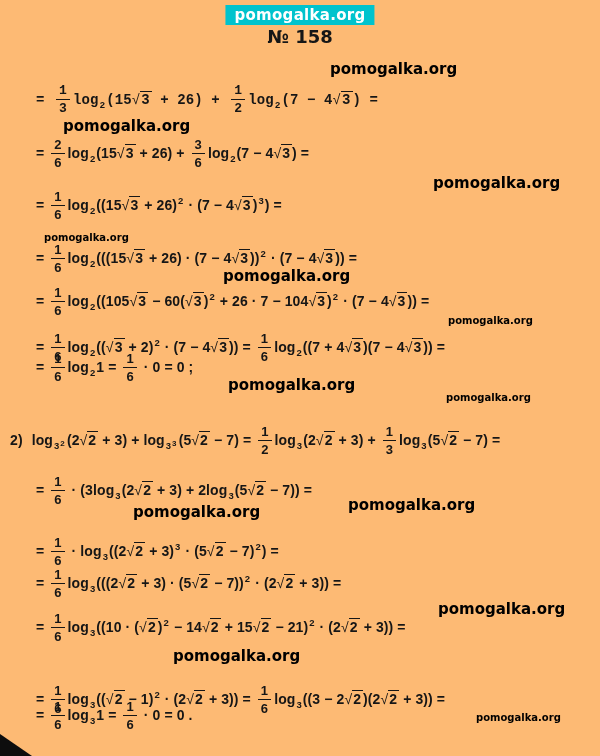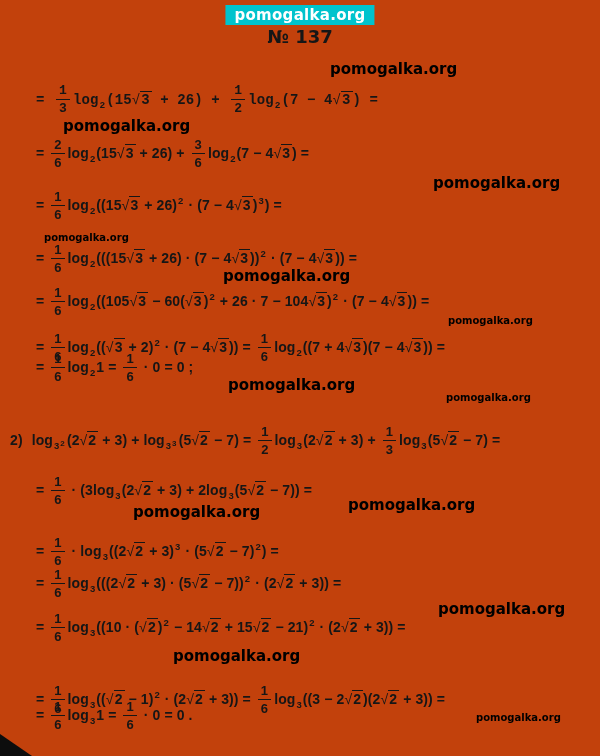--- a/index.html
+++ b/index.html
@@ -1,21 +1,21 @@
 <!DOCTYPE html>
 <html><head>
 <meta charset="utf-8">
 <style>
   * { box-sizing: border-box; margin: 0; padding: 0; }
   html, body { background: #e8e8e8; }
   body { font-family: "Liberation Sans", sans-serif; }
   .page {
     position: relative;
     width: 600px; height: 756px;
-    background: #c2410c;
+    background: #fdba74;
     overflow: hidden;
     color: #161616;
   }
   
   .wm-top {
     position: absolute; top: 5px; left: 50%; transform: translateX(-50%);
     background: #00c3cd; color: #ffffff;
     font: 700 15px "DejaVu Sans", sans-serif;
     padding: 1px 9px; letter-spacing: .3px;
   }
@@ -81,21 +81,21 @@
     position: absolute; left: 0; bottom: 0; width: 0; height: 0;
     border-bottom: 22px solid #0d0d0d; border-right: 32px solid transparent;
   }
 </style>
 </head>
 <body>
 
 <div class="page">
 
   <div class="wm-top">pomogalka.org</div>
-  <div class="title">№ 137</div>
+  <div class="title">№ 158</div>
 
   <div class="mrow r2">= <span class="frac"><span class="ftop">1</span><span class="fbot">3</span></span>log<span class="msub">2</span>(15<span class="sqrt"><span class="rad">√</span><span class="vinc">3</span></span> + 26) + <span class="frac"><span class="ftop">1</span><span class="fbot">2</span></span>log<span class="msub">2</span>(7 − 4<span class="sqrt"><span class="rad">√</span><span class="vinc">3</span></span>) =</div>
   <div class="mrow r3">= <span class="frac"><span class="ftop">2</span><span class="fbot">6</span></span>log<span class="msub">2</span>(15<span class="sqrt"><span class="rad">√</span><span class="vinc">3</span></span> + 26) + <span class="frac"><span class="ftop">3</span><span class="fbot">6</span></span>log<span class="msub">2</span>(7 − 4<span class="sqrt"><span class="rad">√</span><span class="vinc">3</span></span>) =</div>
   <div class="mrow r4">= <span class="frac"><span class="ftop">1</span><span class="fbot">6</span></span>log<span class="msub">2</span>((15<span class="sqrt"><span class="rad">√</span><span class="vinc">3</span></span> + 26)<span class="msup">2</span> · (7 − 4<span class="sqrt"><span class="rad">√</span><span class="vinc">3</span></span>)<span class="msup">3</span>) =</div>
   <div class="mrow r5">= <span class="frac"><span class="ftop">1</span><span class="fbot">6</span></span>log<span class="msub">2</span>(((15<span class="sqrt"><span class="rad">√</span><span class="vinc">3</span></span> + 26) · (7 − 4<span class="sqrt"><span class="rad">√</span><span class="vinc">3</span></span>))<span class="msup">2</span> · (7 − 4<span class="sqrt"><span class="rad">√</span><span class="vinc">3</span></span>)) =</div>
   <div class="mrow r6">= <span class="frac"><span class="ftop">1</span><span class="fbot">6</span></span>log<span class="msub">2</span>((105<span class="sqrt"><span class="rad">√</span><span class="vinc">3</span></span> − 60(<span class="sqrt"><span class="rad">√</span><span class="vinc">3</span></span>)<span class="msup">2</span> + 26 · 7 − 104<span class="sqrt"><span class="rad">√</span><span class="vinc">3</span></span>)<span class="msup">2</span> · (7 − 4<span class="sqrt"><span class="rad">√</span><span class="vinc">3</span></span>)) =</div>
   <div class="mrow r7">= <span class="frac"><span class="ftop">1</span><span class="fbot">6</span></span>log<span class="msub">2</span>((<span class="sqrt"><span class="rad">√</span><span class="vinc">3</span></span> + 2)<span class="msup">2</span> · (7 − 4<span class="sqrt"><span class="rad">√</span><span class="vinc">3</span></span>)) = <span class="frac"><span class="ftop">1</span><span class="fbot">6</span></span>log<span class="msub">2</span>((7 + 4<span class="sqrt"><span class="rad">√</span><span class="vinc">3</span></span>)(7 − 4<span class="sqrt"><span class="rad">√</span><span class="vinc">3</span></span>)) =</div>
   <div class="mrow r8">= <span class="frac"><span class="ftop">1</span><span class="fbot">6</span></span>log<span class="msub">2</span>1 = <span class="frac"><span class="ftop">1</span><span class="fbot">6</span></span> · 0 = 0 ;</div>
   <div class="mrow ml r9"><b class="lbl">2)</b>log<span class="msub">3<span class="msup">2</span></span>(2<span class="sqrt"><span class="rad">√</span><span class="vinc">2</span></span> + 3) + log<span class="msub">3<span class="msup">3</span></span>(5<span class="sqrt"><span class="rad">√</span><span class="vinc">2</span></span> − 7) = <span class="frac"><span class="ftop">1</span><span class="fbot">2</span></span>log<span class="msub">3</span>(2<span class="sqrt"><span class="rad">√</span><span class="vinc">2</span></span> + 3) + <span class="frac"><span class="ftop">1</span><span class="fbot">3</span></span>log<span class="msub">3</span>(5<span class="sqrt"><span class="rad">√</span><span class="vinc">2</span></span> − 7) =</div>
   <div class="mrow r10">= <span class="frac"><span class="ftop">1</span><span class="fbot">6</span></span> · (3log<span class="msub">3</span>(2<span class="sqrt"><span class="rad">√</span><span class="vinc">2</span></span> + 3) + 2log<span class="msub">3</span>(5<span class="sqrt"><span class="rad">√</span><span class="vinc">2</span></span> − 7)) =</div>

